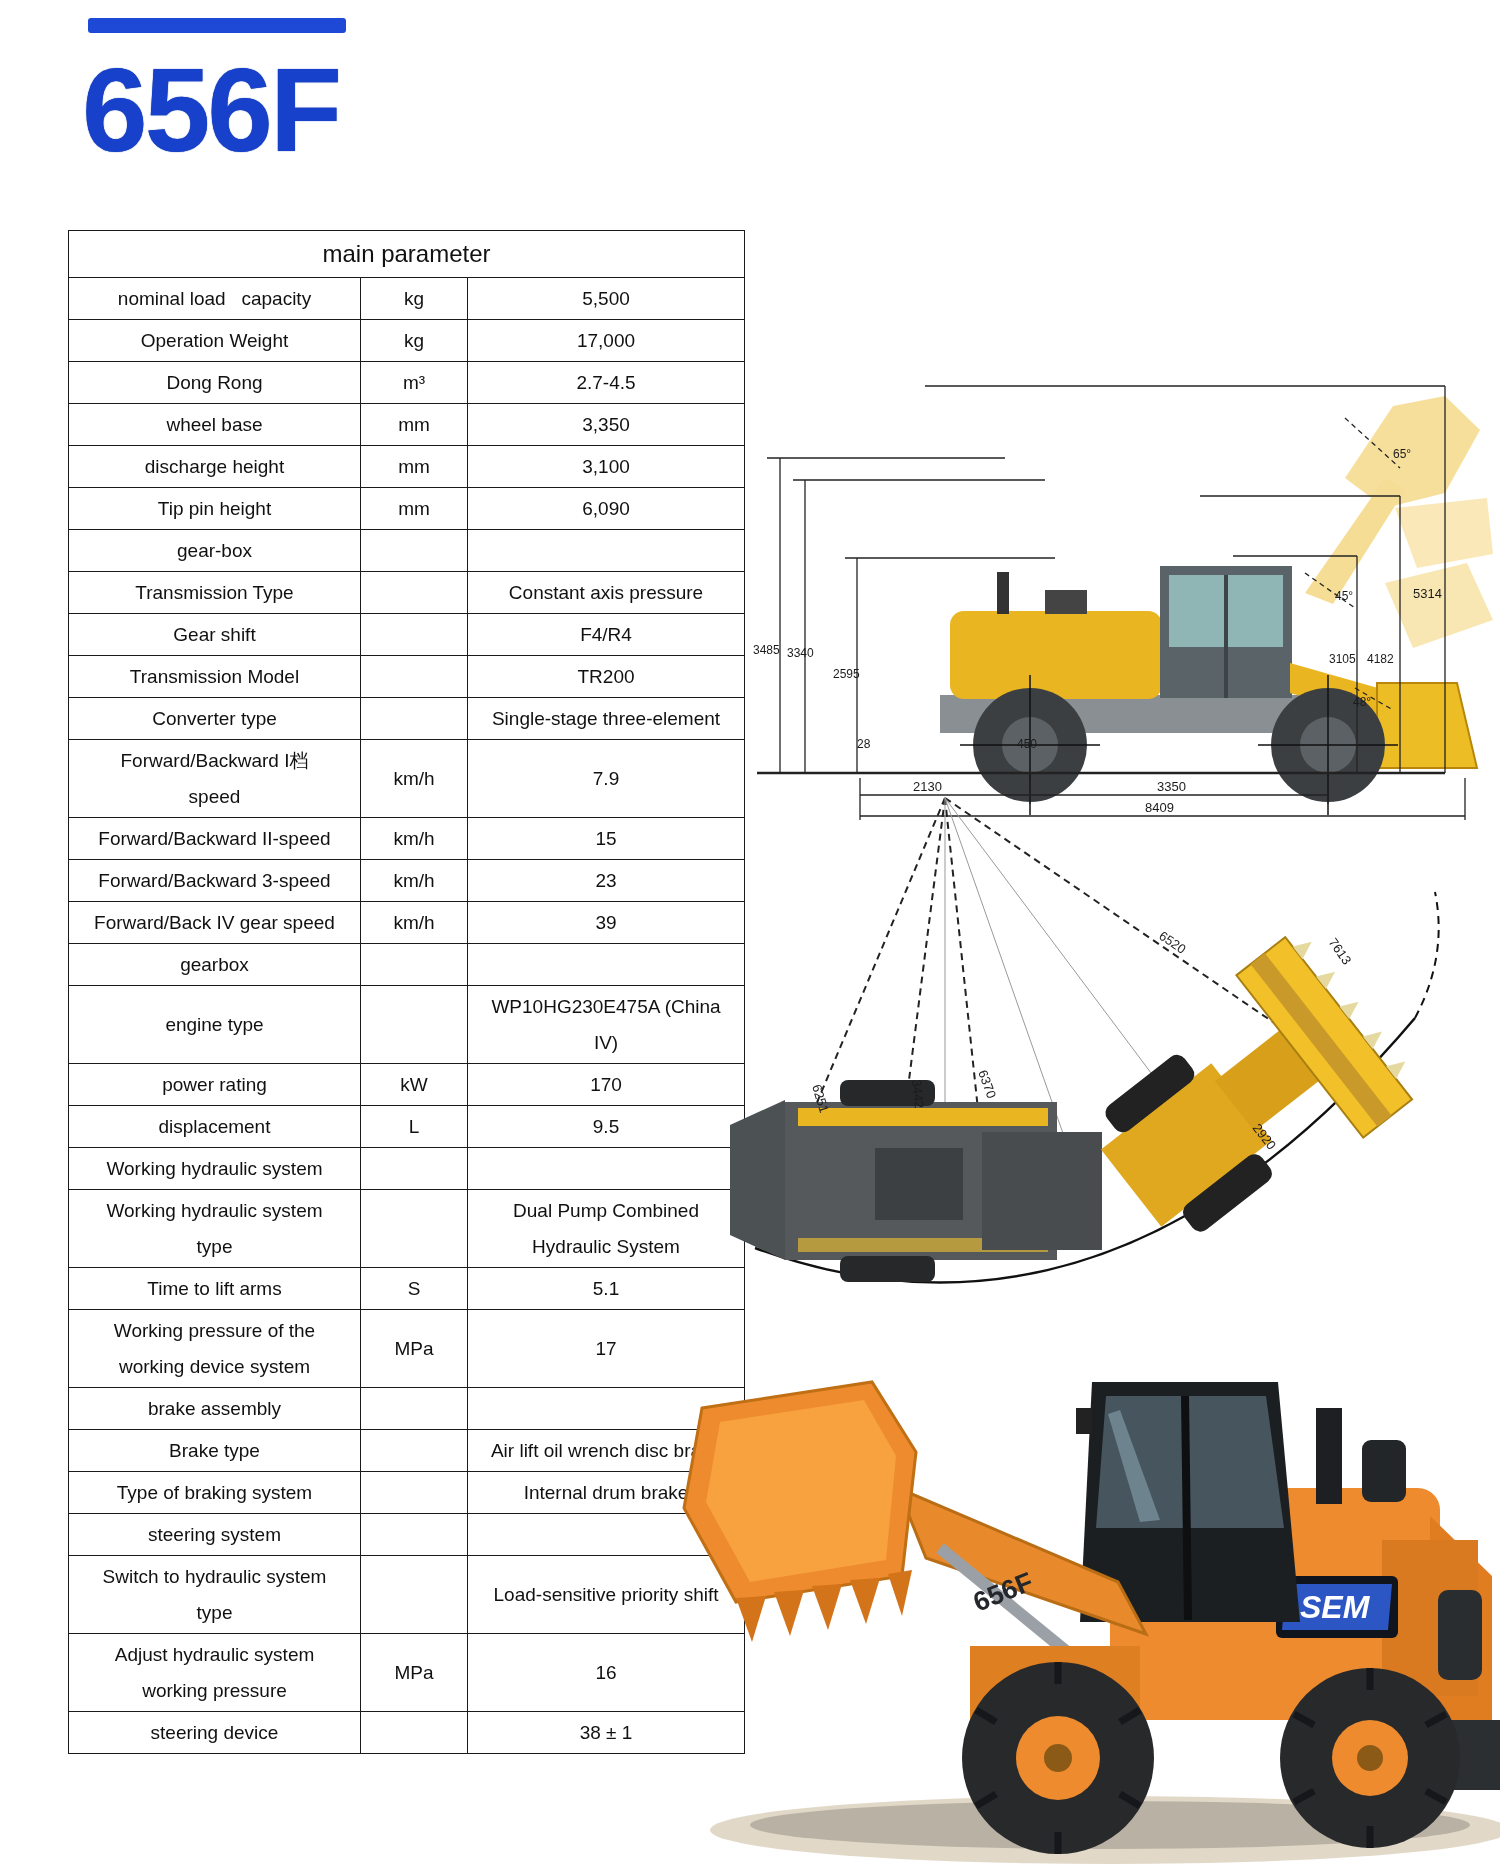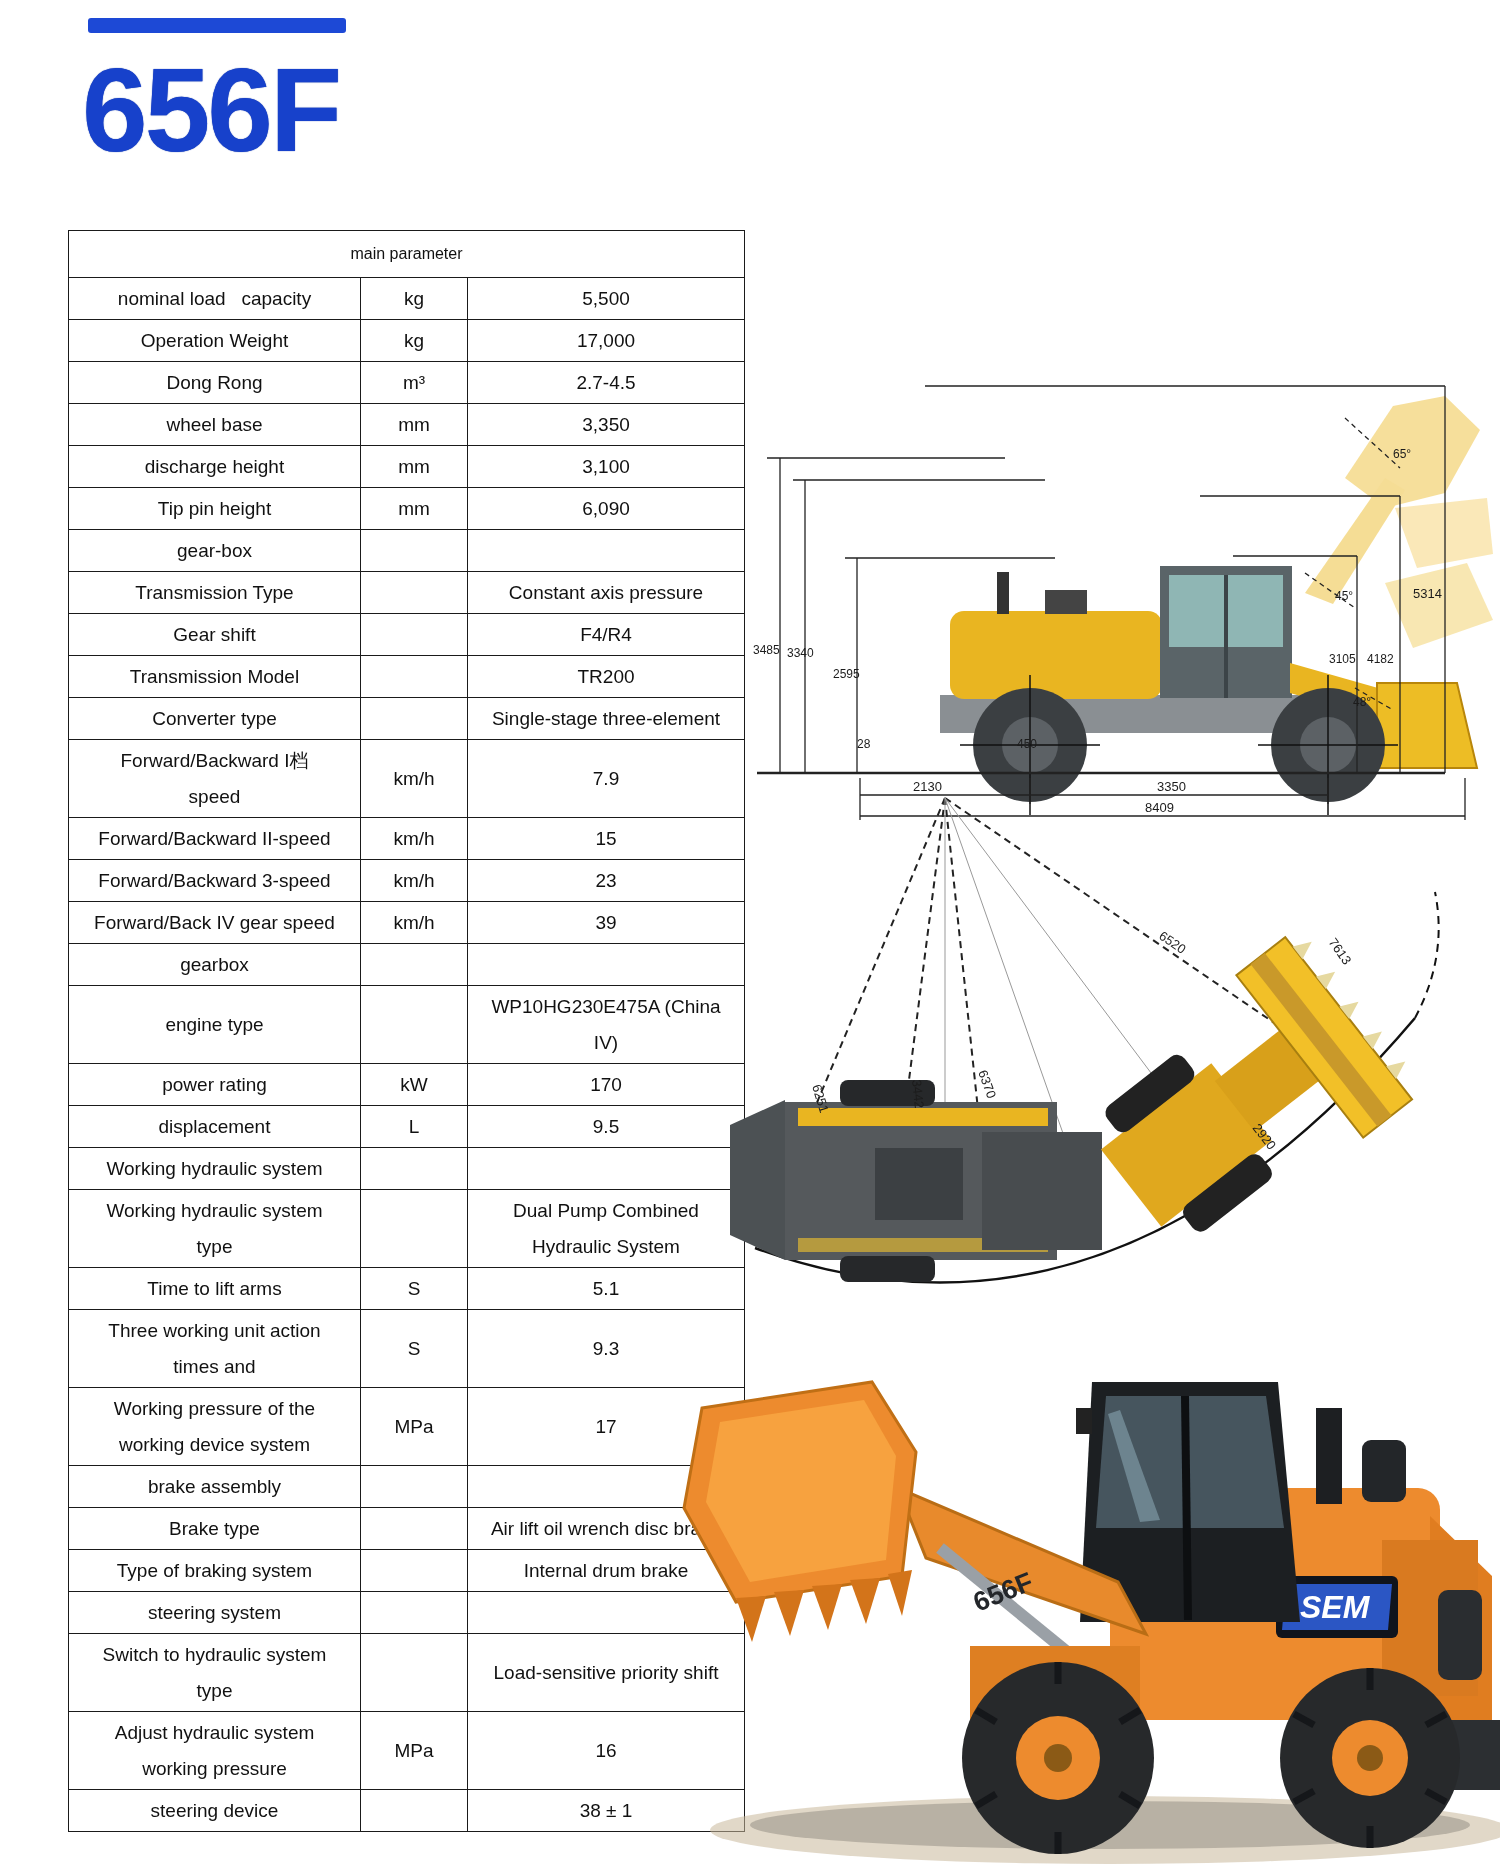--- a/index.html
+++ b/index.html
@@ -26,21 +26,21 @@
   }
   .spec-table col.c-param{width:292px;}
   .spec-table col.c-unit{width:107px;}
   .spec-table col.c-value{width:277px;}
   .spec-table td,.spec-table th{
     border:1.5px solid #1a1a1a;
     text-align:center;vertical-align:middle;
     padding:0 4px;white-space:pre-wrap;line-height:36px;
     font-weight:normal;overflow:hidden;
   }
-  .spec-table .hdr{height:46px;font-size:16px;}
+  .spec-table .hdr{height:46px;font-size:24px;}
   .spec-table tr.row{height:42px;}
   .spec-table tr.row.tall{height:78px;}
   
   .fig{position:absolute;}
   .fig svg{display:block;}
   text.dim{font-family:"Liberation Sans",sans-serif;fill:#1c1c1c;}
 </style>
 </head>
 <body>
 
@@ -165,26 +165,20 @@
         <td class="cell param">Working hydraulic system
 type</td>
         <td class="cell unit"></td>
         <td class="cell value">Dual Pump Combined
 Hydraulic System</td>
       </tr>
       <tr class="row">
         <td class="cell param">Time to lift arms</td>
         <td class="cell unit">S</td>
         <td class="cell value">5.1</td>
-      </tr>
-      <tr class="row tall">
-        <td class="cell param">Three working unit action
-times and</td>
-        <td class="cell unit">S</td>
-        <td class="cell value">9.3</td>
       </tr>
       <tr class="row tall">
         <td class="cell param">Working pressure of the
 working device system</td>
         <td class="cell unit">MPa</td>
         <td class="cell value">17</td>
       </tr>
       <tr class="row">
         <td class="cell param">brake assembly</td>
         <td class="cell unit"></td>

